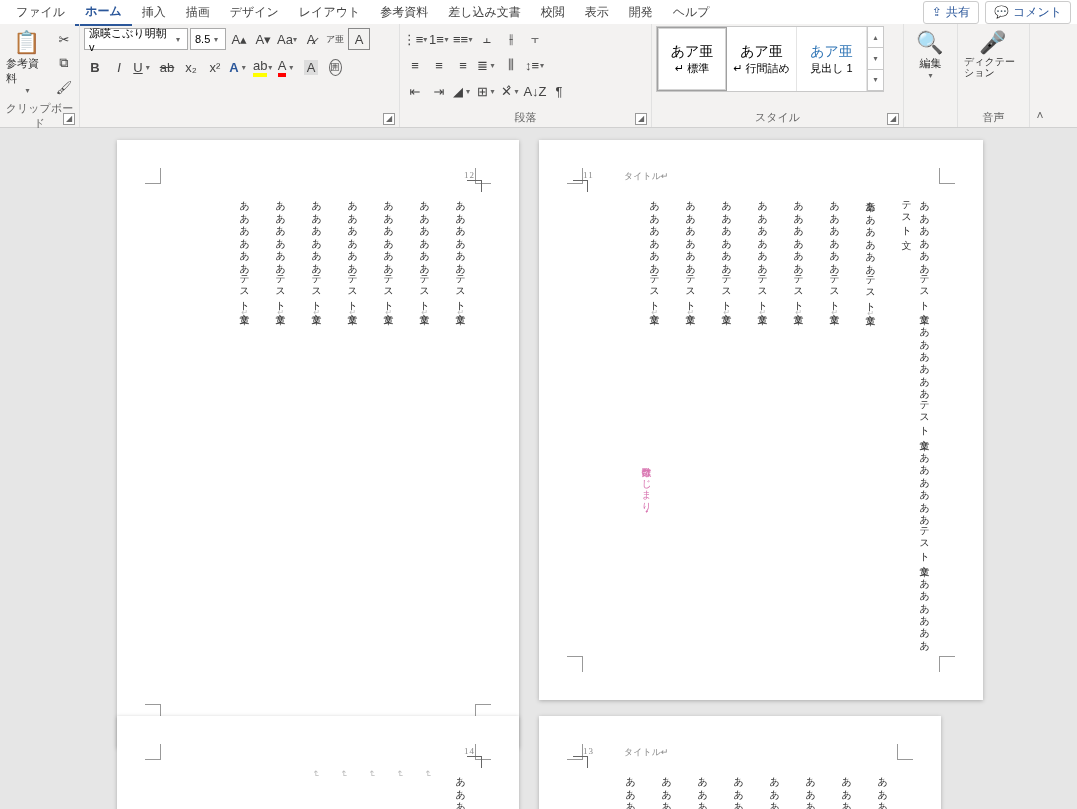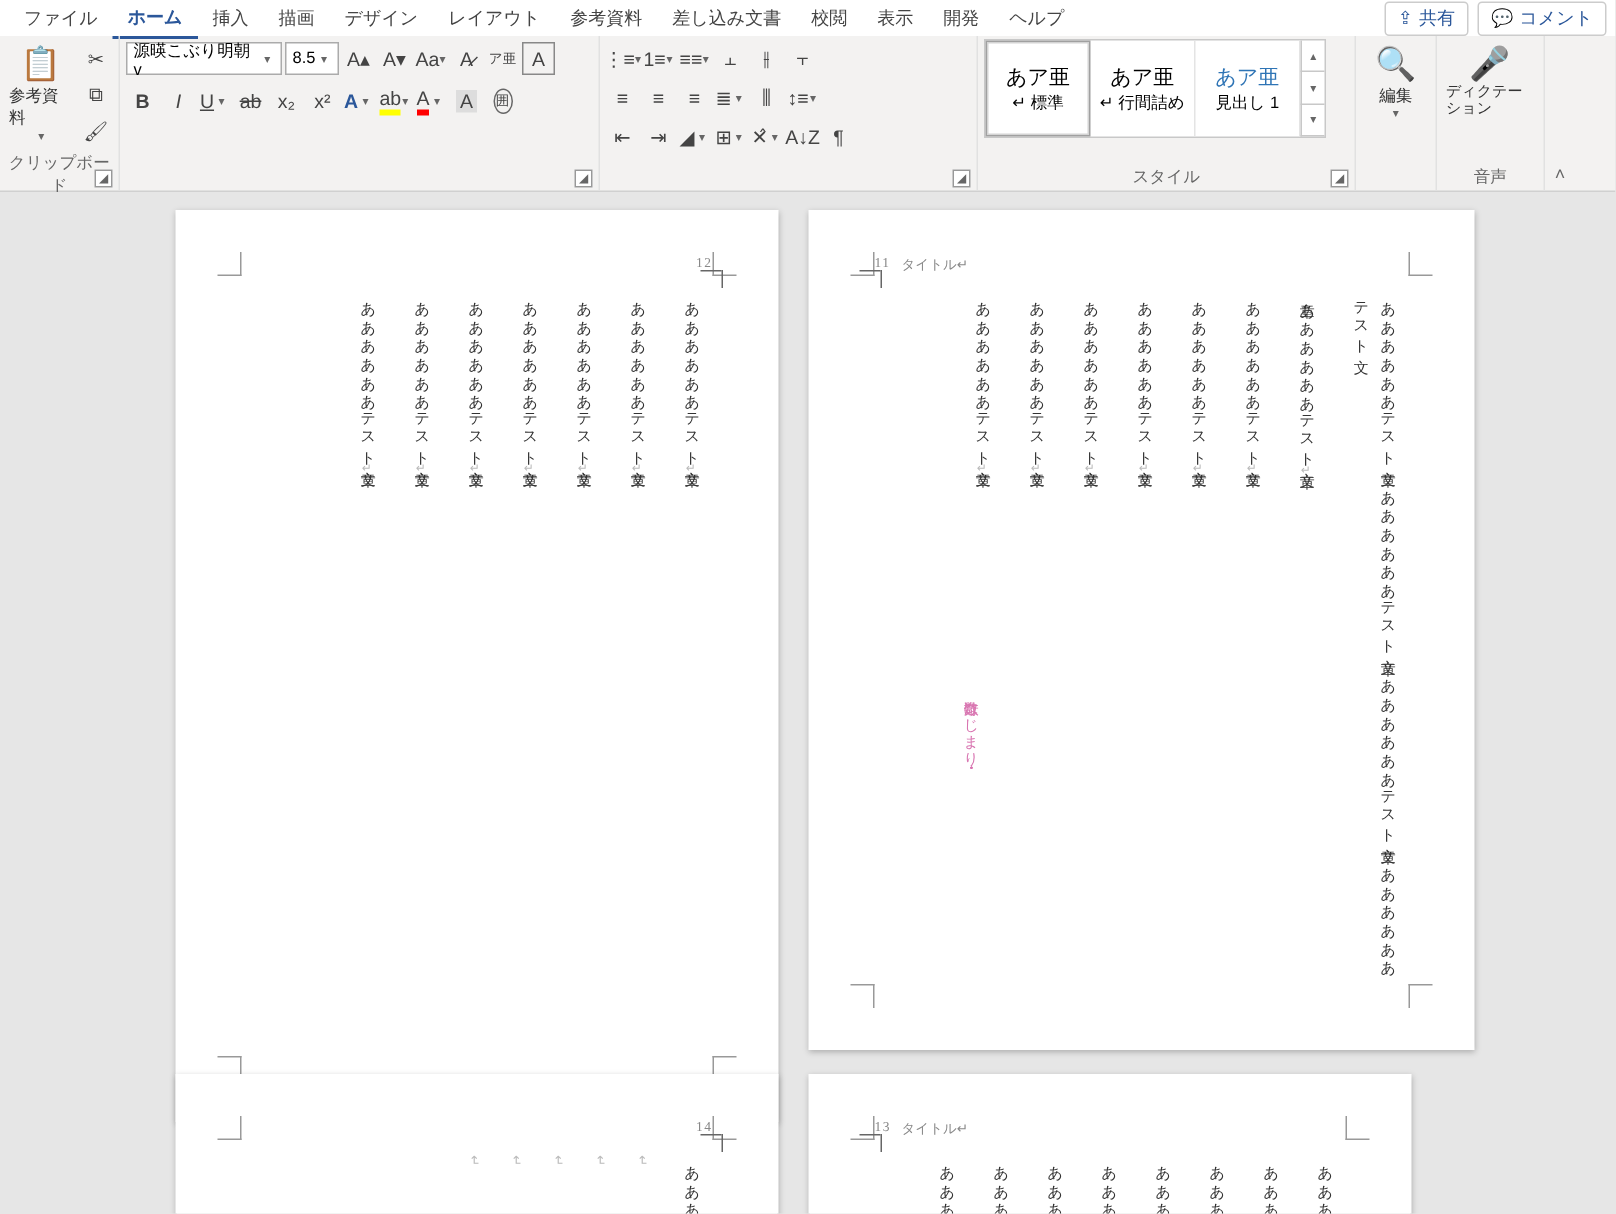--- a/index.html
+++ b/index.html
@@ -49,21 +49,21 @@
 
 .crop { position: absolute; width: 16px; height: 16px; }
 .crop.tl { top: 28px; left: 28px; border-top: 1px solid #999; border-left: 1px solid #999; transform: rotate(180deg);}
 .crop.tr { top: 28px; right: 28px; border-top: 1px solid #999; border-right: 1px solid #999; transform: rotate(180deg);}
 .crop.bl { bottom: 28px; left: 28px; border-bottom: 1px solid #999; border-left: 1px solid #999; transform: rotate(180deg);}
 .crop.br { bottom: 28px; right: 28px; border-bottom: 1px solid #999; border-right: 1px solid #999; transform: rotate(180deg);}
 
 .pgnum { position: absolute; top: 30px; font-size: 9px; color: #888; font-family: "MS Mincho", serif; letter-spacing: 1px; }
 .pgnum.right { right: 44px; }
 .pgnum.left { left: 44px; }
-.hdr-title { position: absolute; top: 30px; left: 62px; font-size: 9px; color: #888; font-family: "MS Mincho", serif; }
+.hdr-title { position: absolute; top: 30px; left: 85px; font-size: 9px; color: #888; font-family: "MS Mincho", serif; }
 .cursor-mark { position:absolute; top:40px; left:34px; width:18px; height:14px; }
 .cursor-mark::before { content:""; position:absolute; left:0; top:0; width:14px; border-top:1px solid #666;}
 .cursor-mark::after { content:""; position:absolute; left:14px; top:0; height:12px; border-left:1px solid #666;}
 
 .vcols { position: absolute; top: 54px; left: 50px; right: 50px; bottom: 54px; display: flex; flex-direction: row-reverse; justify-content: flex-start; gap: 18px; }
 .vcol { writing-mode: vertical-rl; text-orientation: upright; font-family: "MS Mincho", serif; font-size: 10px; color: #333; line-height: 1.8; letter-spacing: 1px; white-space: nowrap; }
 .vcol .ret { color: #bbb; font-size: 8px; }
 .vcol.long { white-space: normal; height: 100%; }
 
 .note { position: absolute; writing-mode: vertical-rl; text-orientation: upright; font-family: "MS Mincho", serif; font-size: 10px; color: #d874b0; left: 100px; top: 320px; }
@@ -267,20 +267,21 @@
             </div>
           <div class="sm">
               <span>A↓Z</span>
             </div>
           <div class="sm">
               <span>¶</span>
             </div>
         </div>
       </div>
     </div>
+    <div class="group-label">段落</div>
     <div class="dlg">◢</div>
   </div>
 
   <div class="group" style="width:252px">
     <div class="group-body">
       <div class="style-gal">
         <div class="style-item sel">
           <span class="style-prev">あア亜</span>
           <span>↵ <span>標準</span></span>
         </div>

